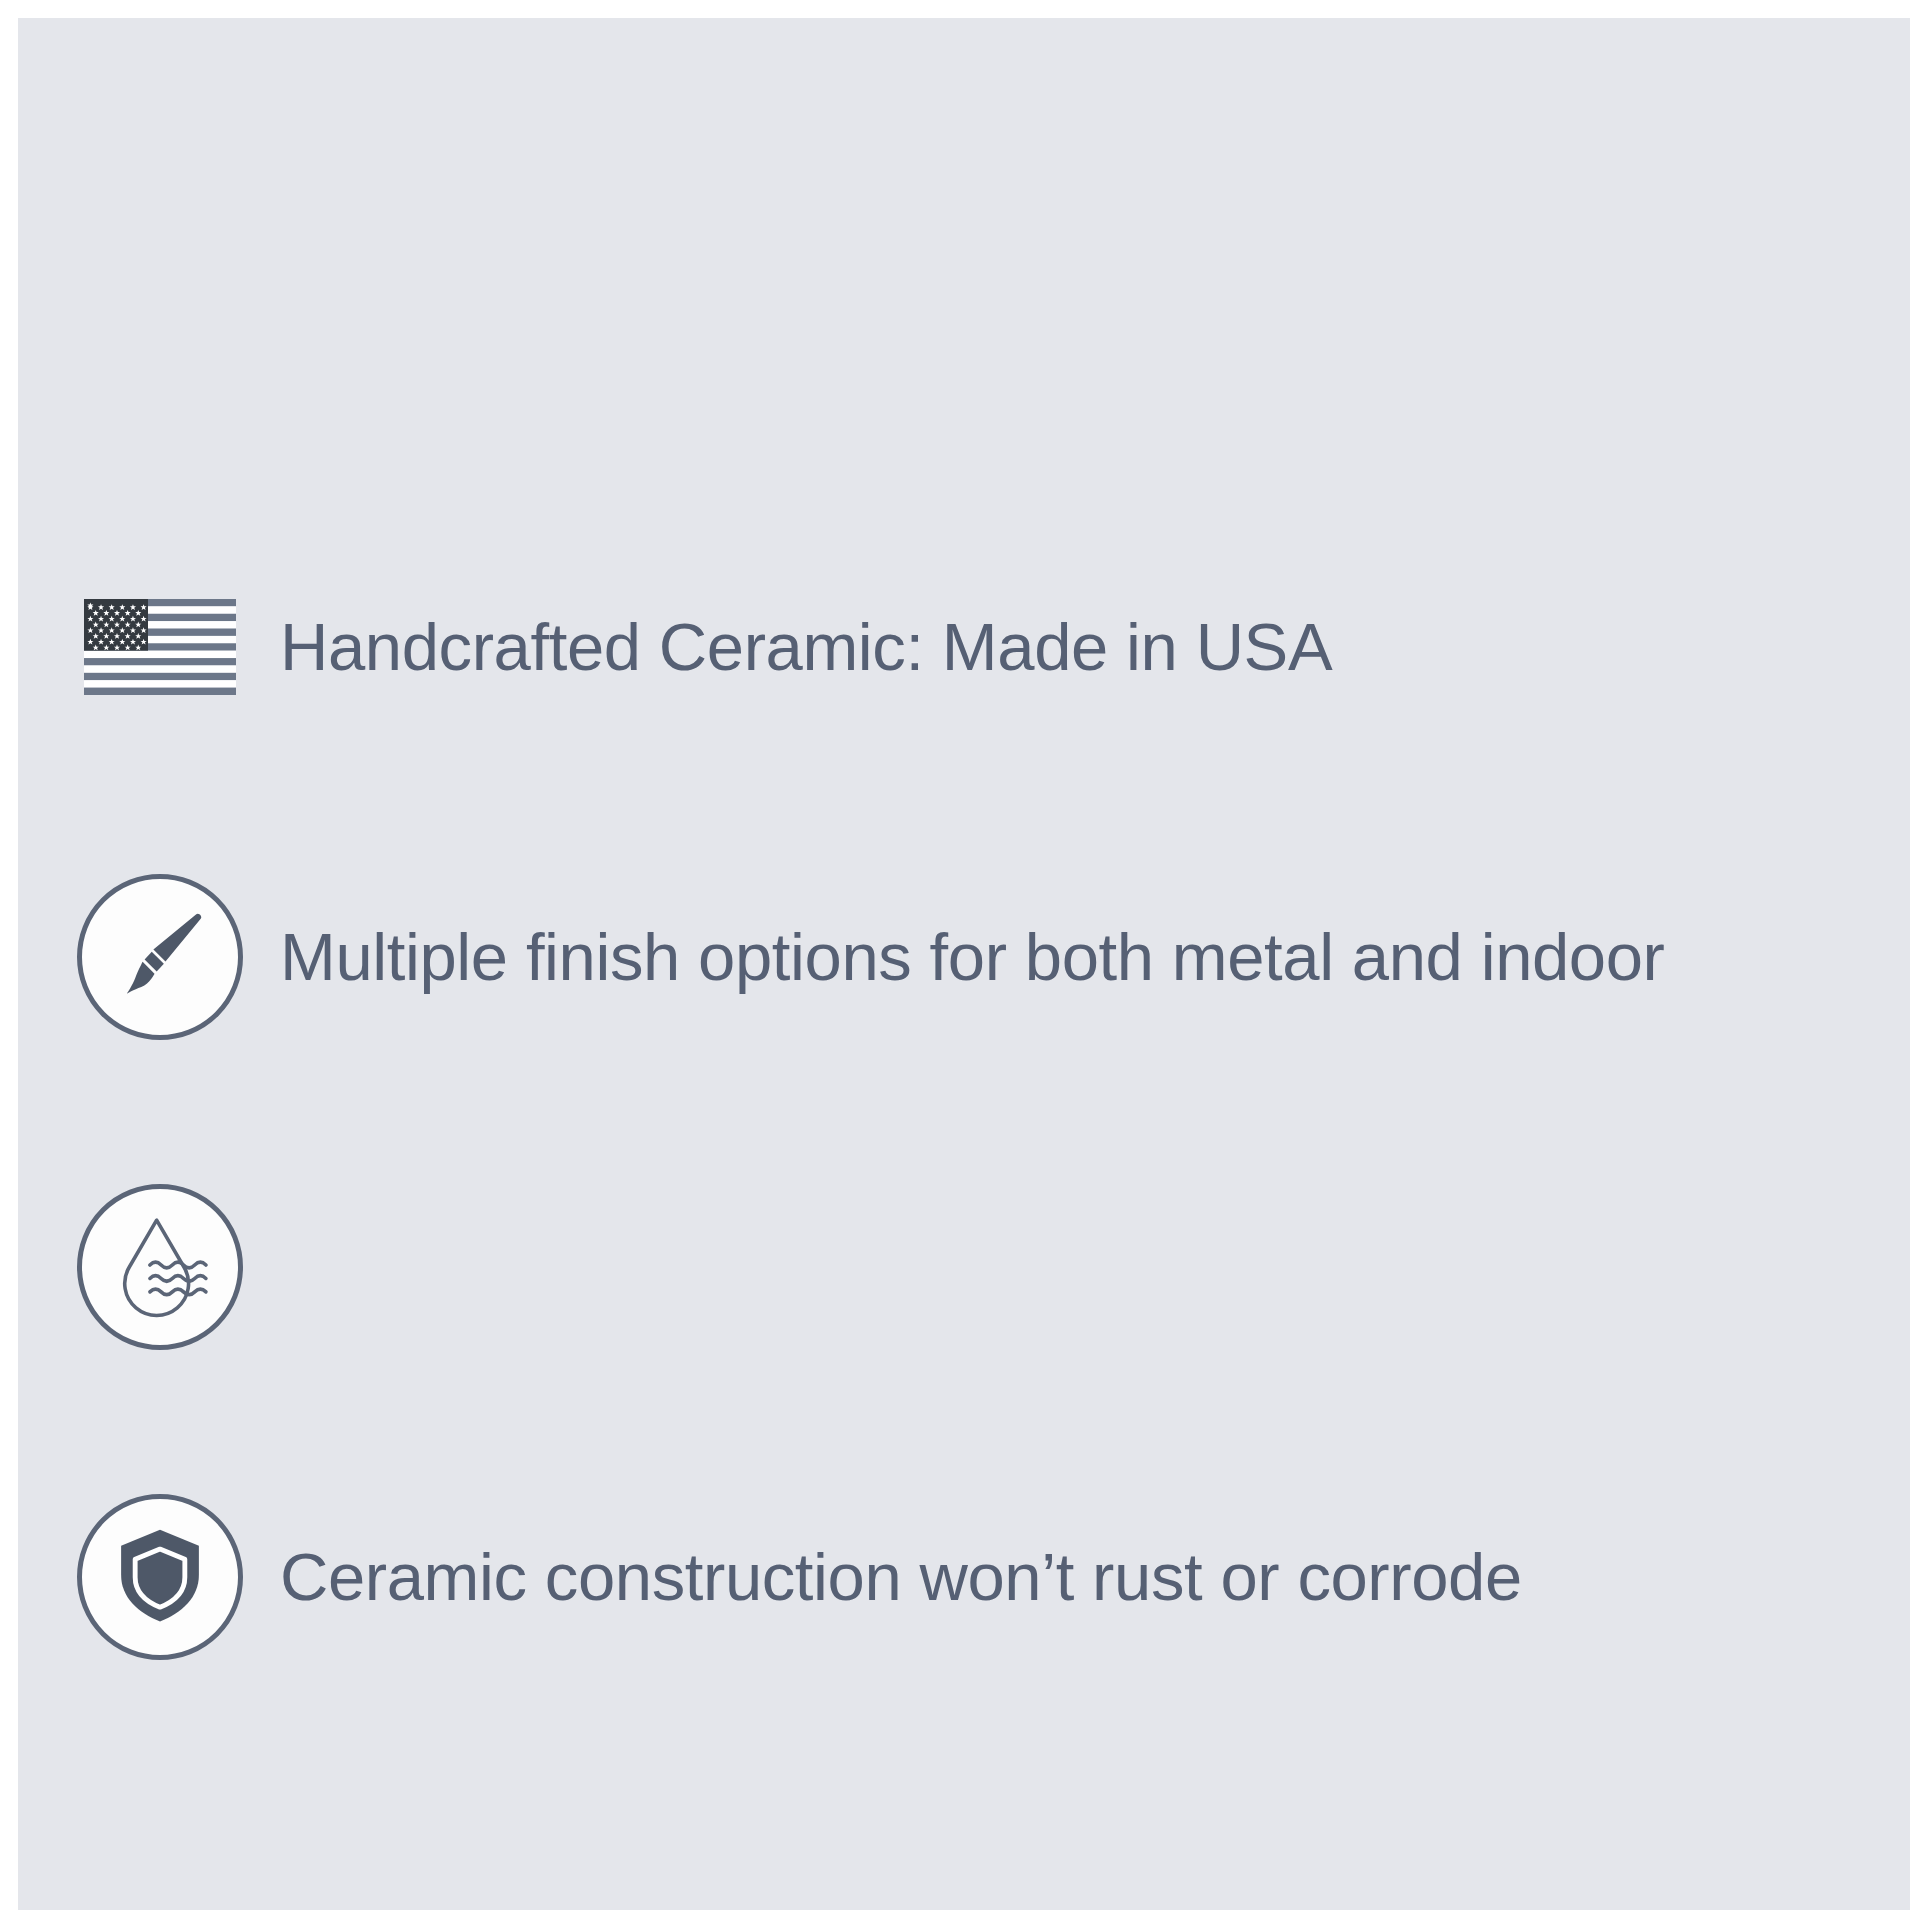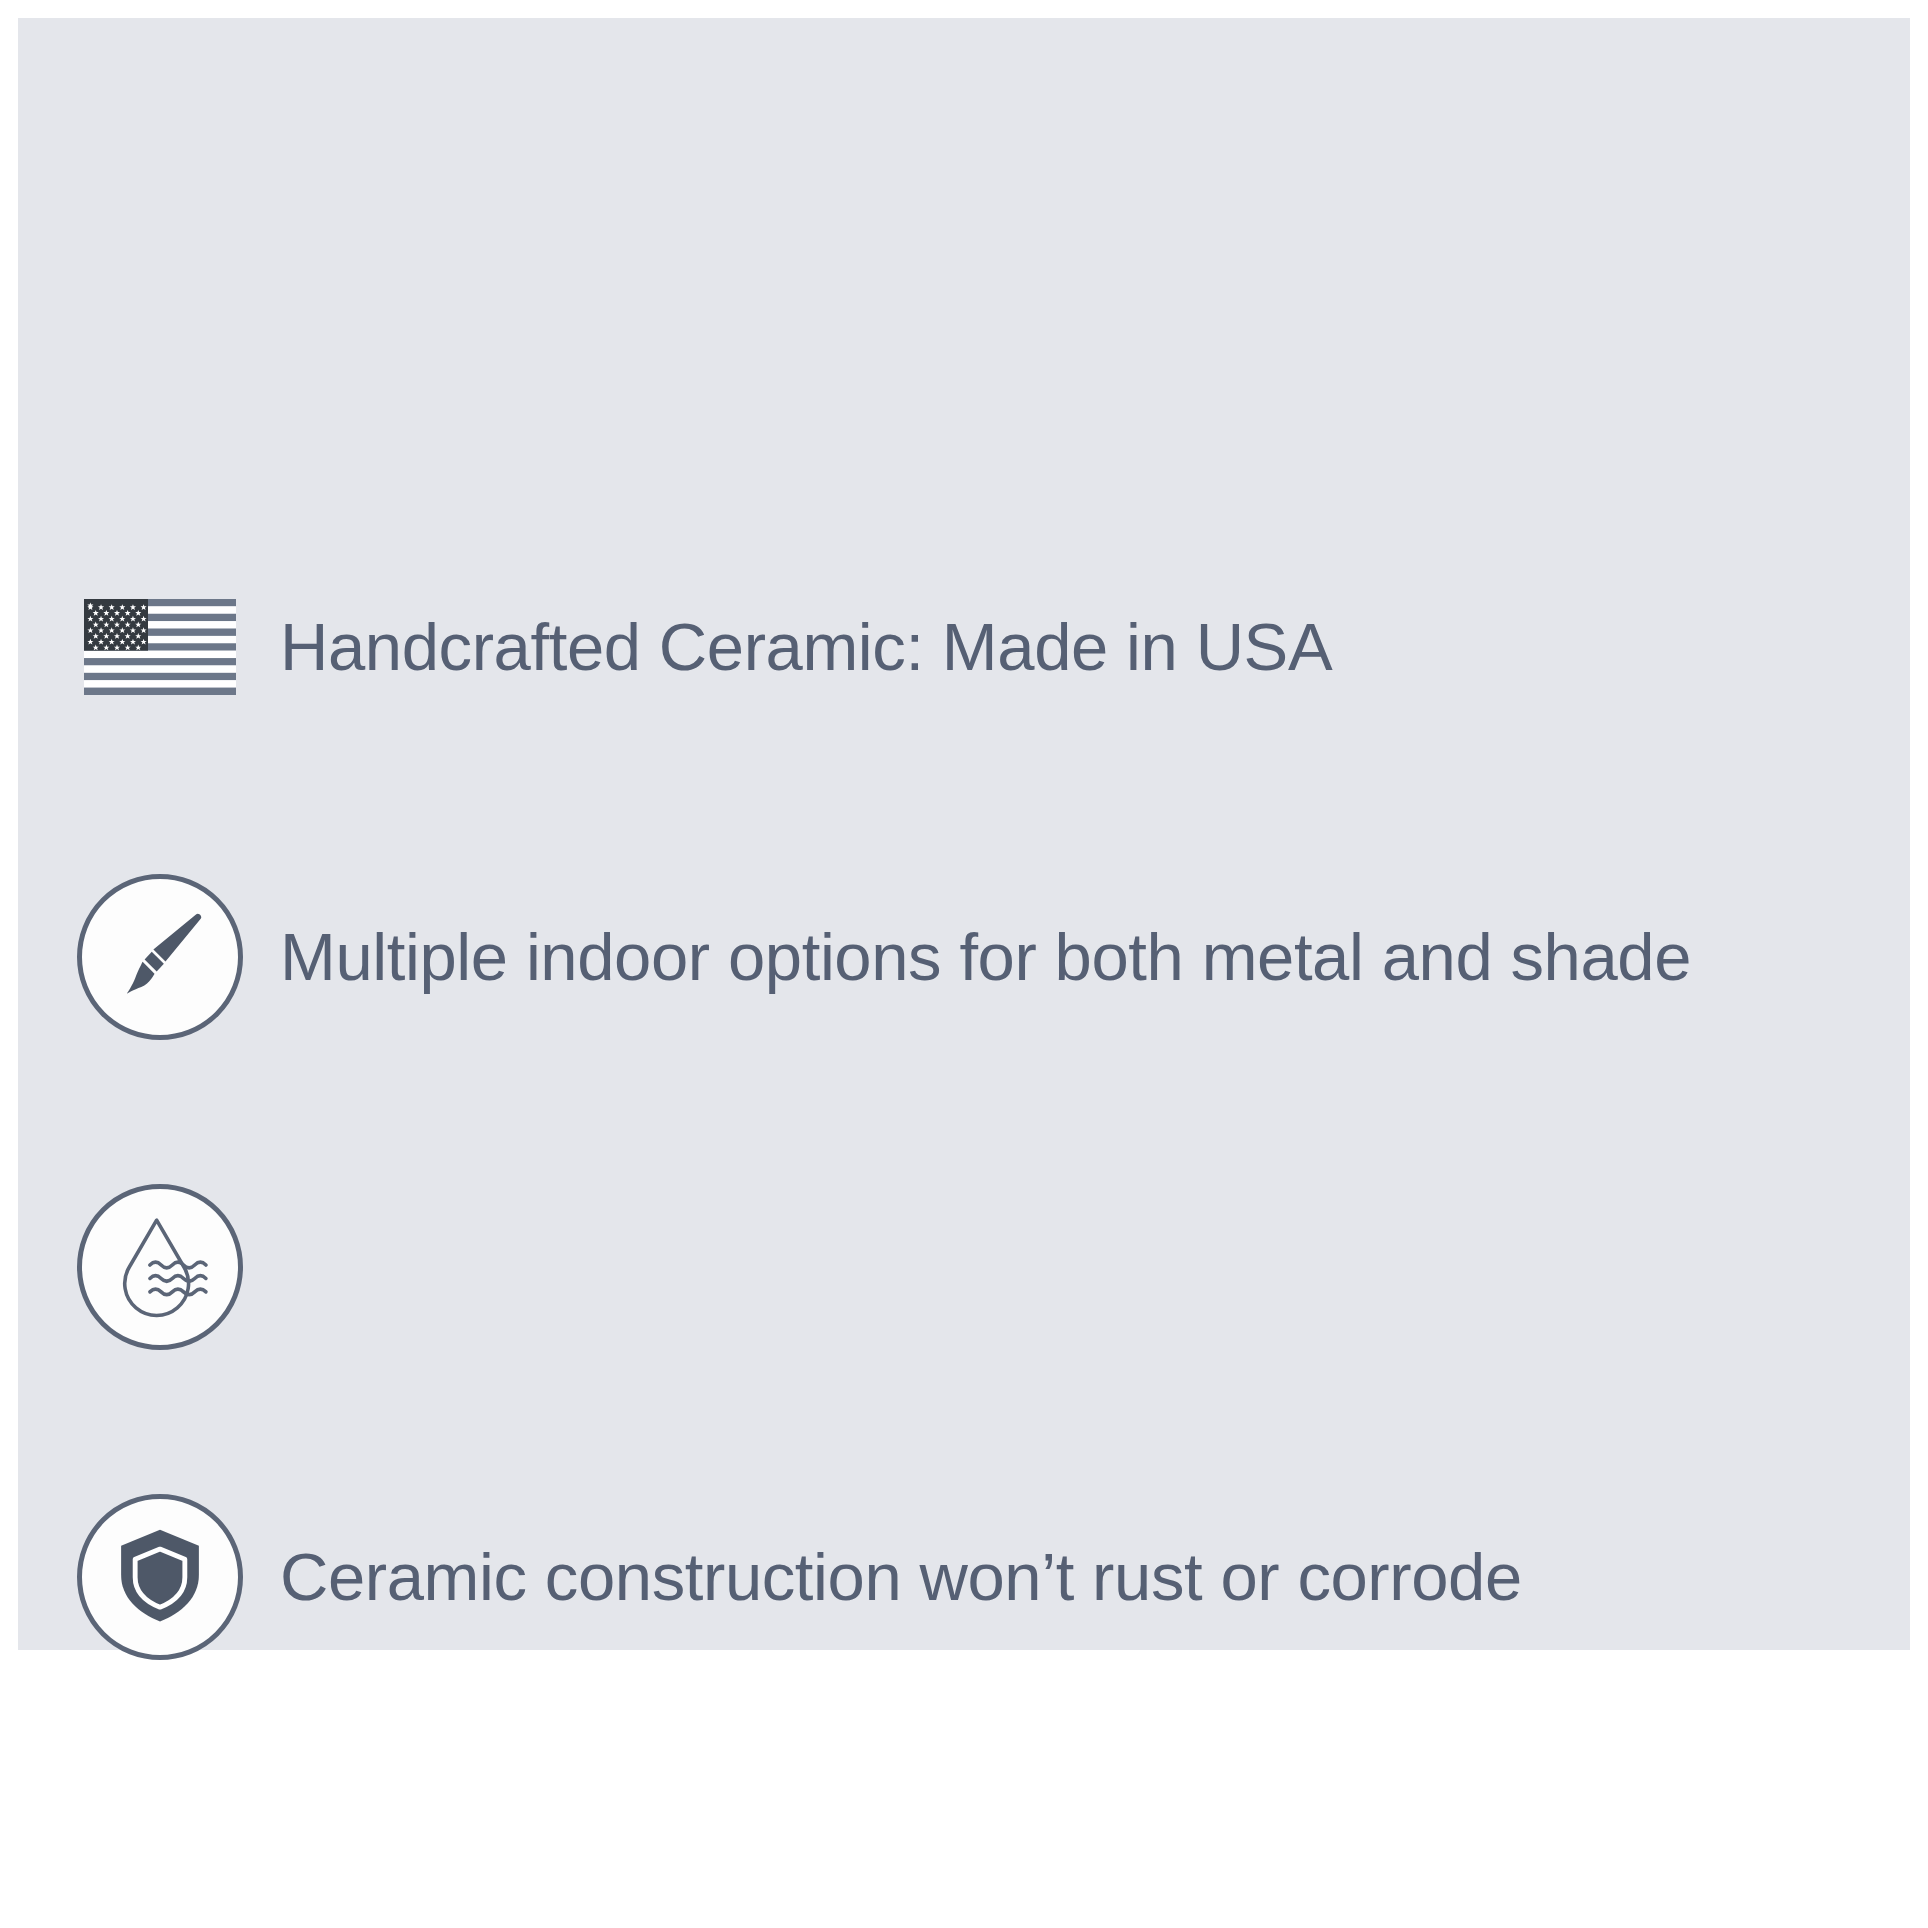--- a/index.html
+++ b/index.html
@@ -13,21 +13,21 @@
     height: 1928px;
     font-family: "Liberation Sans", "DejaVu Sans", sans-serif;
     overflow: hidden;
   }
 
   .feature-panel {
     position: absolute;
     left: 18px;
     top: 18px;
     width: 1892px;
-    height: 1632px;
+    height: 1892px;
     background: #e4e6eb;
     box-sizing: border-box;
   }
 
   .feature-list {
     position: absolute;
     left: 52px;
     top: 474px;
     width: 1800px;
   }
@@ -189,21 +189,21 @@
                 <path d="M83 13 C85 11 89 15 87 17 L55 56 L44 45 Z"></path>
 
                 <path d="M42.5 47 L53.5 58 L47 65 L36 54 Z"></path>
 
                 <path d="M34.2 56.2 L45 67 C45 67 41 76 33 79 C26 81.6 20 85 20 85 C20 85 25 77.5 27.5 71 C30.5 63.2 34.2 56.2 34.2 56.2 Z"></path>
               </g>
             </svg>
           </span>
         </div>
       </div>
-      <div class="feature-text">Multiple indoor options for both metal and shade</div>
+      <div class="feature-text">Multiple finish options for both metal and indoor</div>
     </div>
 
     <div class="feature-row">
       <div class="feature-icon">
         <div class="icon-circle">
           <span>
             <svg width="112" height="112" viewBox="0 0 100 100" aria-hidden="true">
               <g fill="none" stroke="#5b6577" stroke-width="3.2" stroke-linecap="round" stroke-linejoin="round">
 
                 <path d="M47 10 L22.5 52 A 28.5 28.5 0 1 0 71.5 52 Z"></path>

